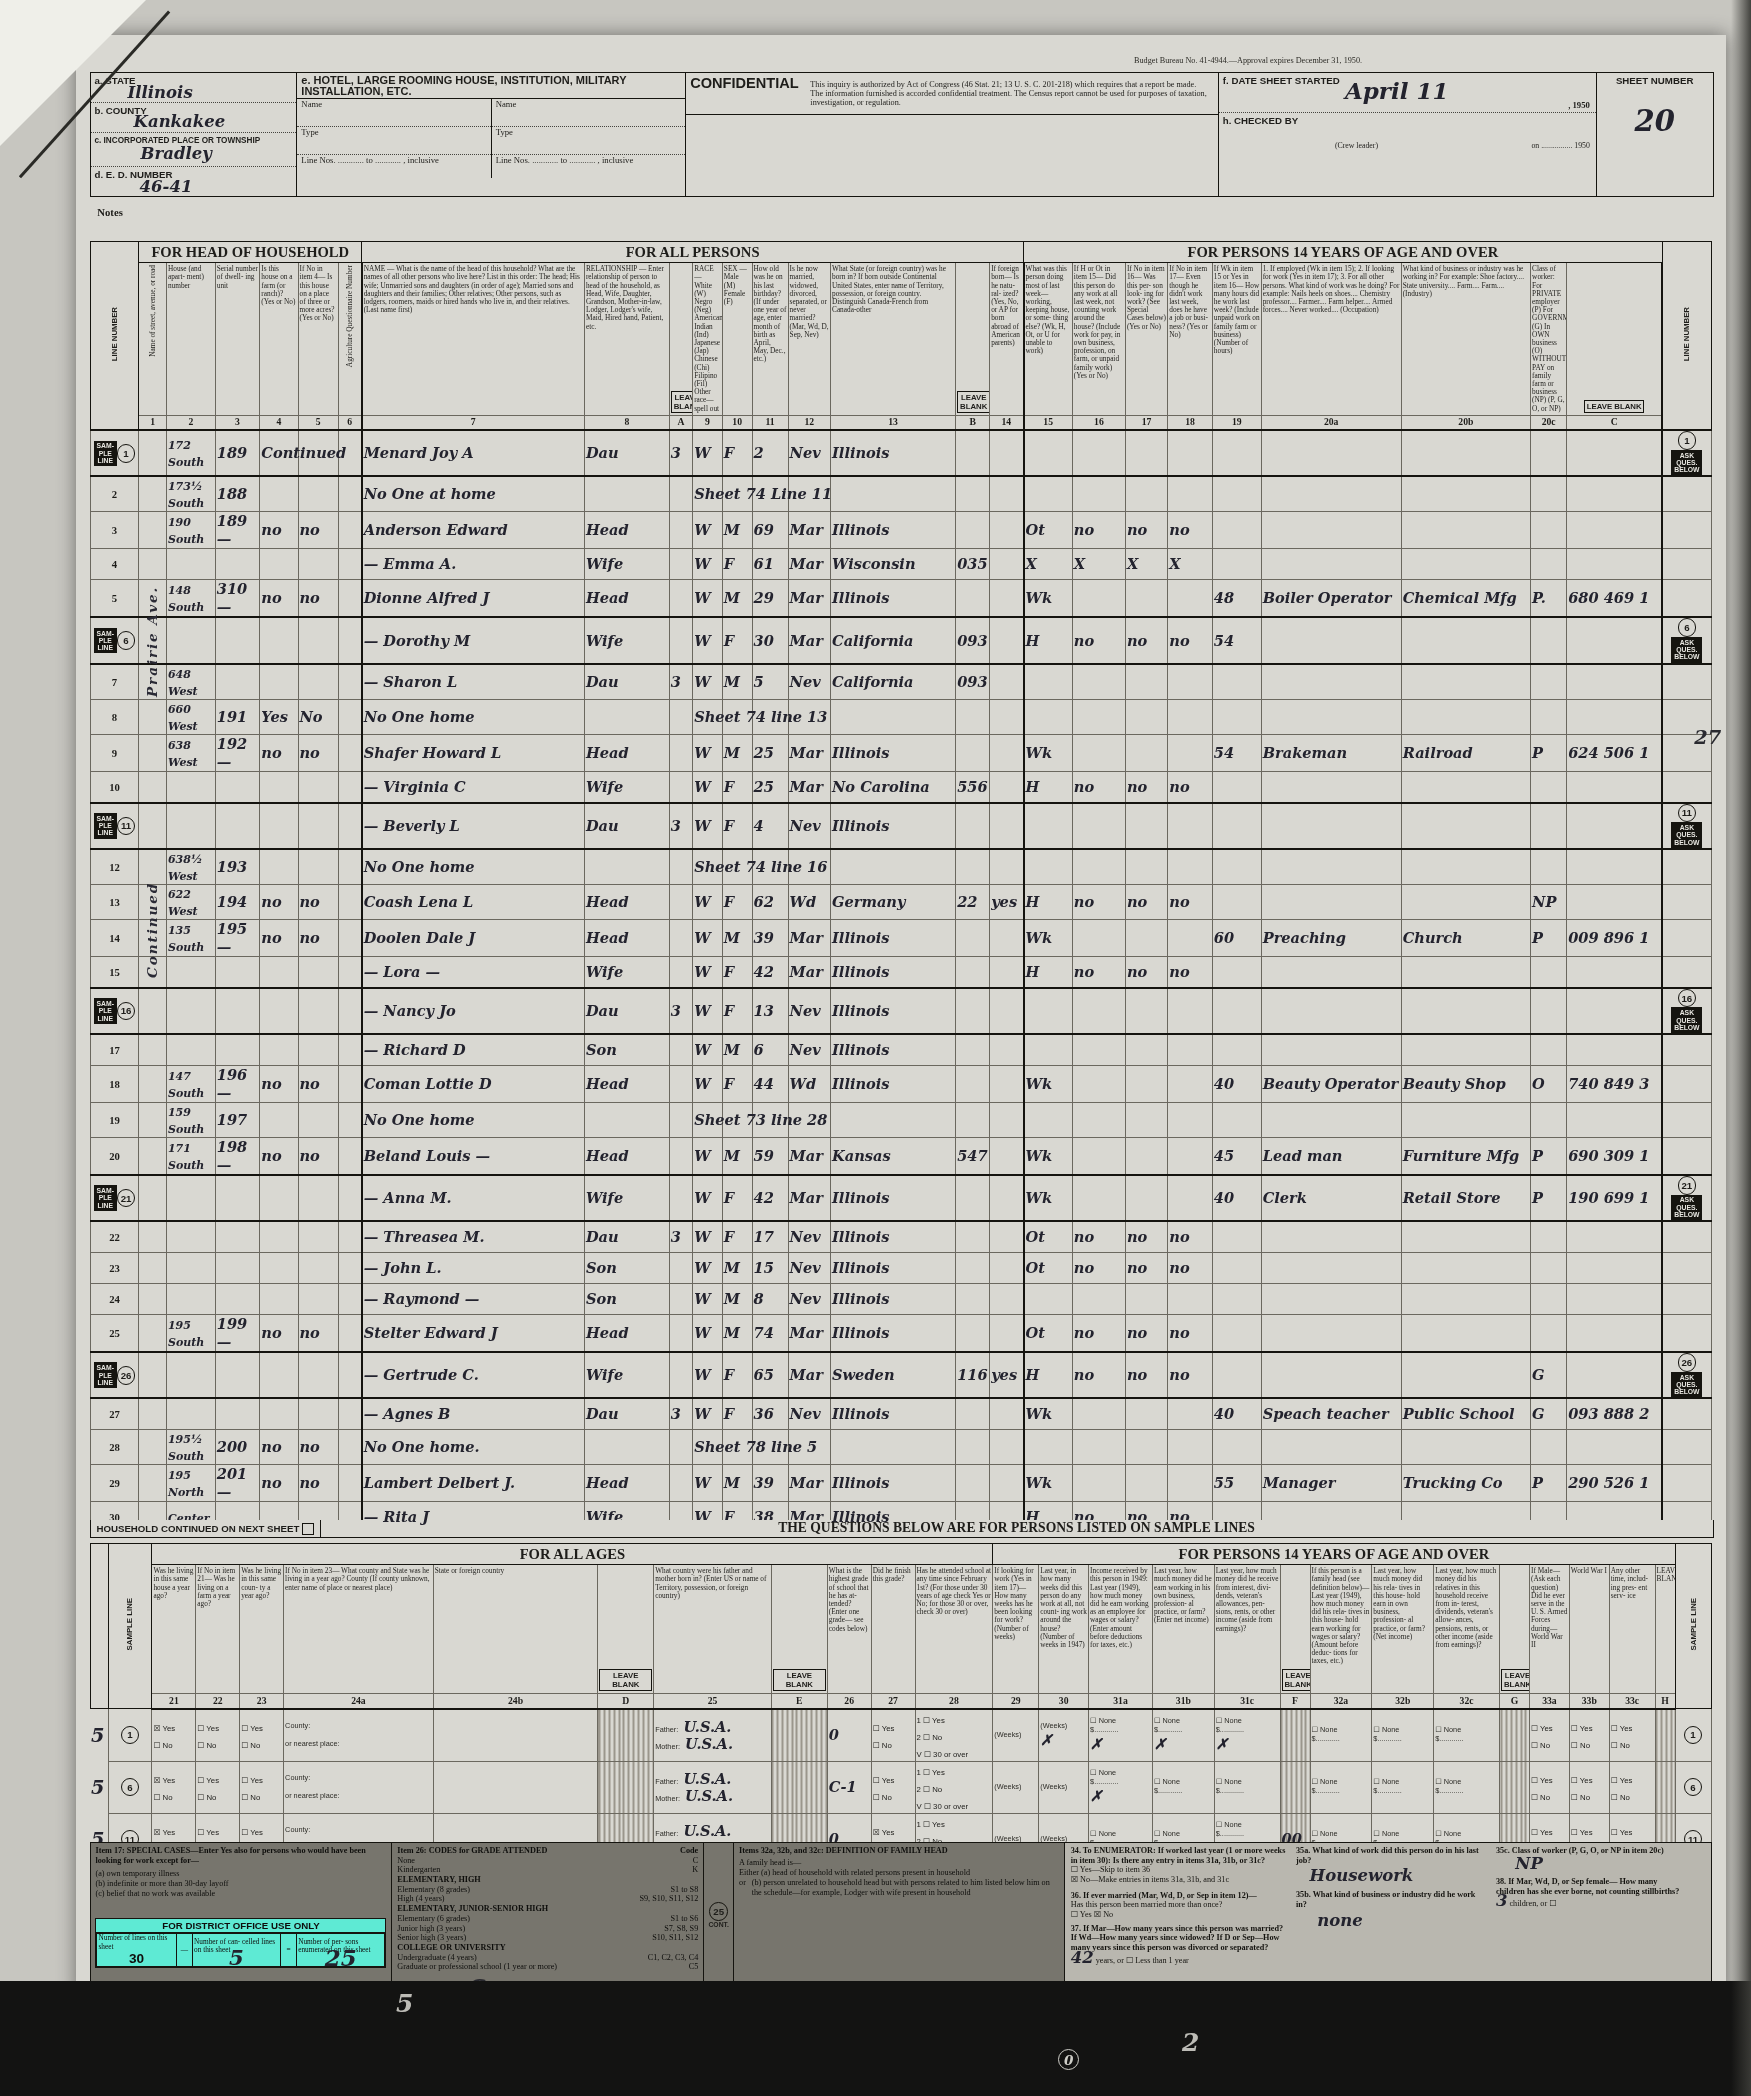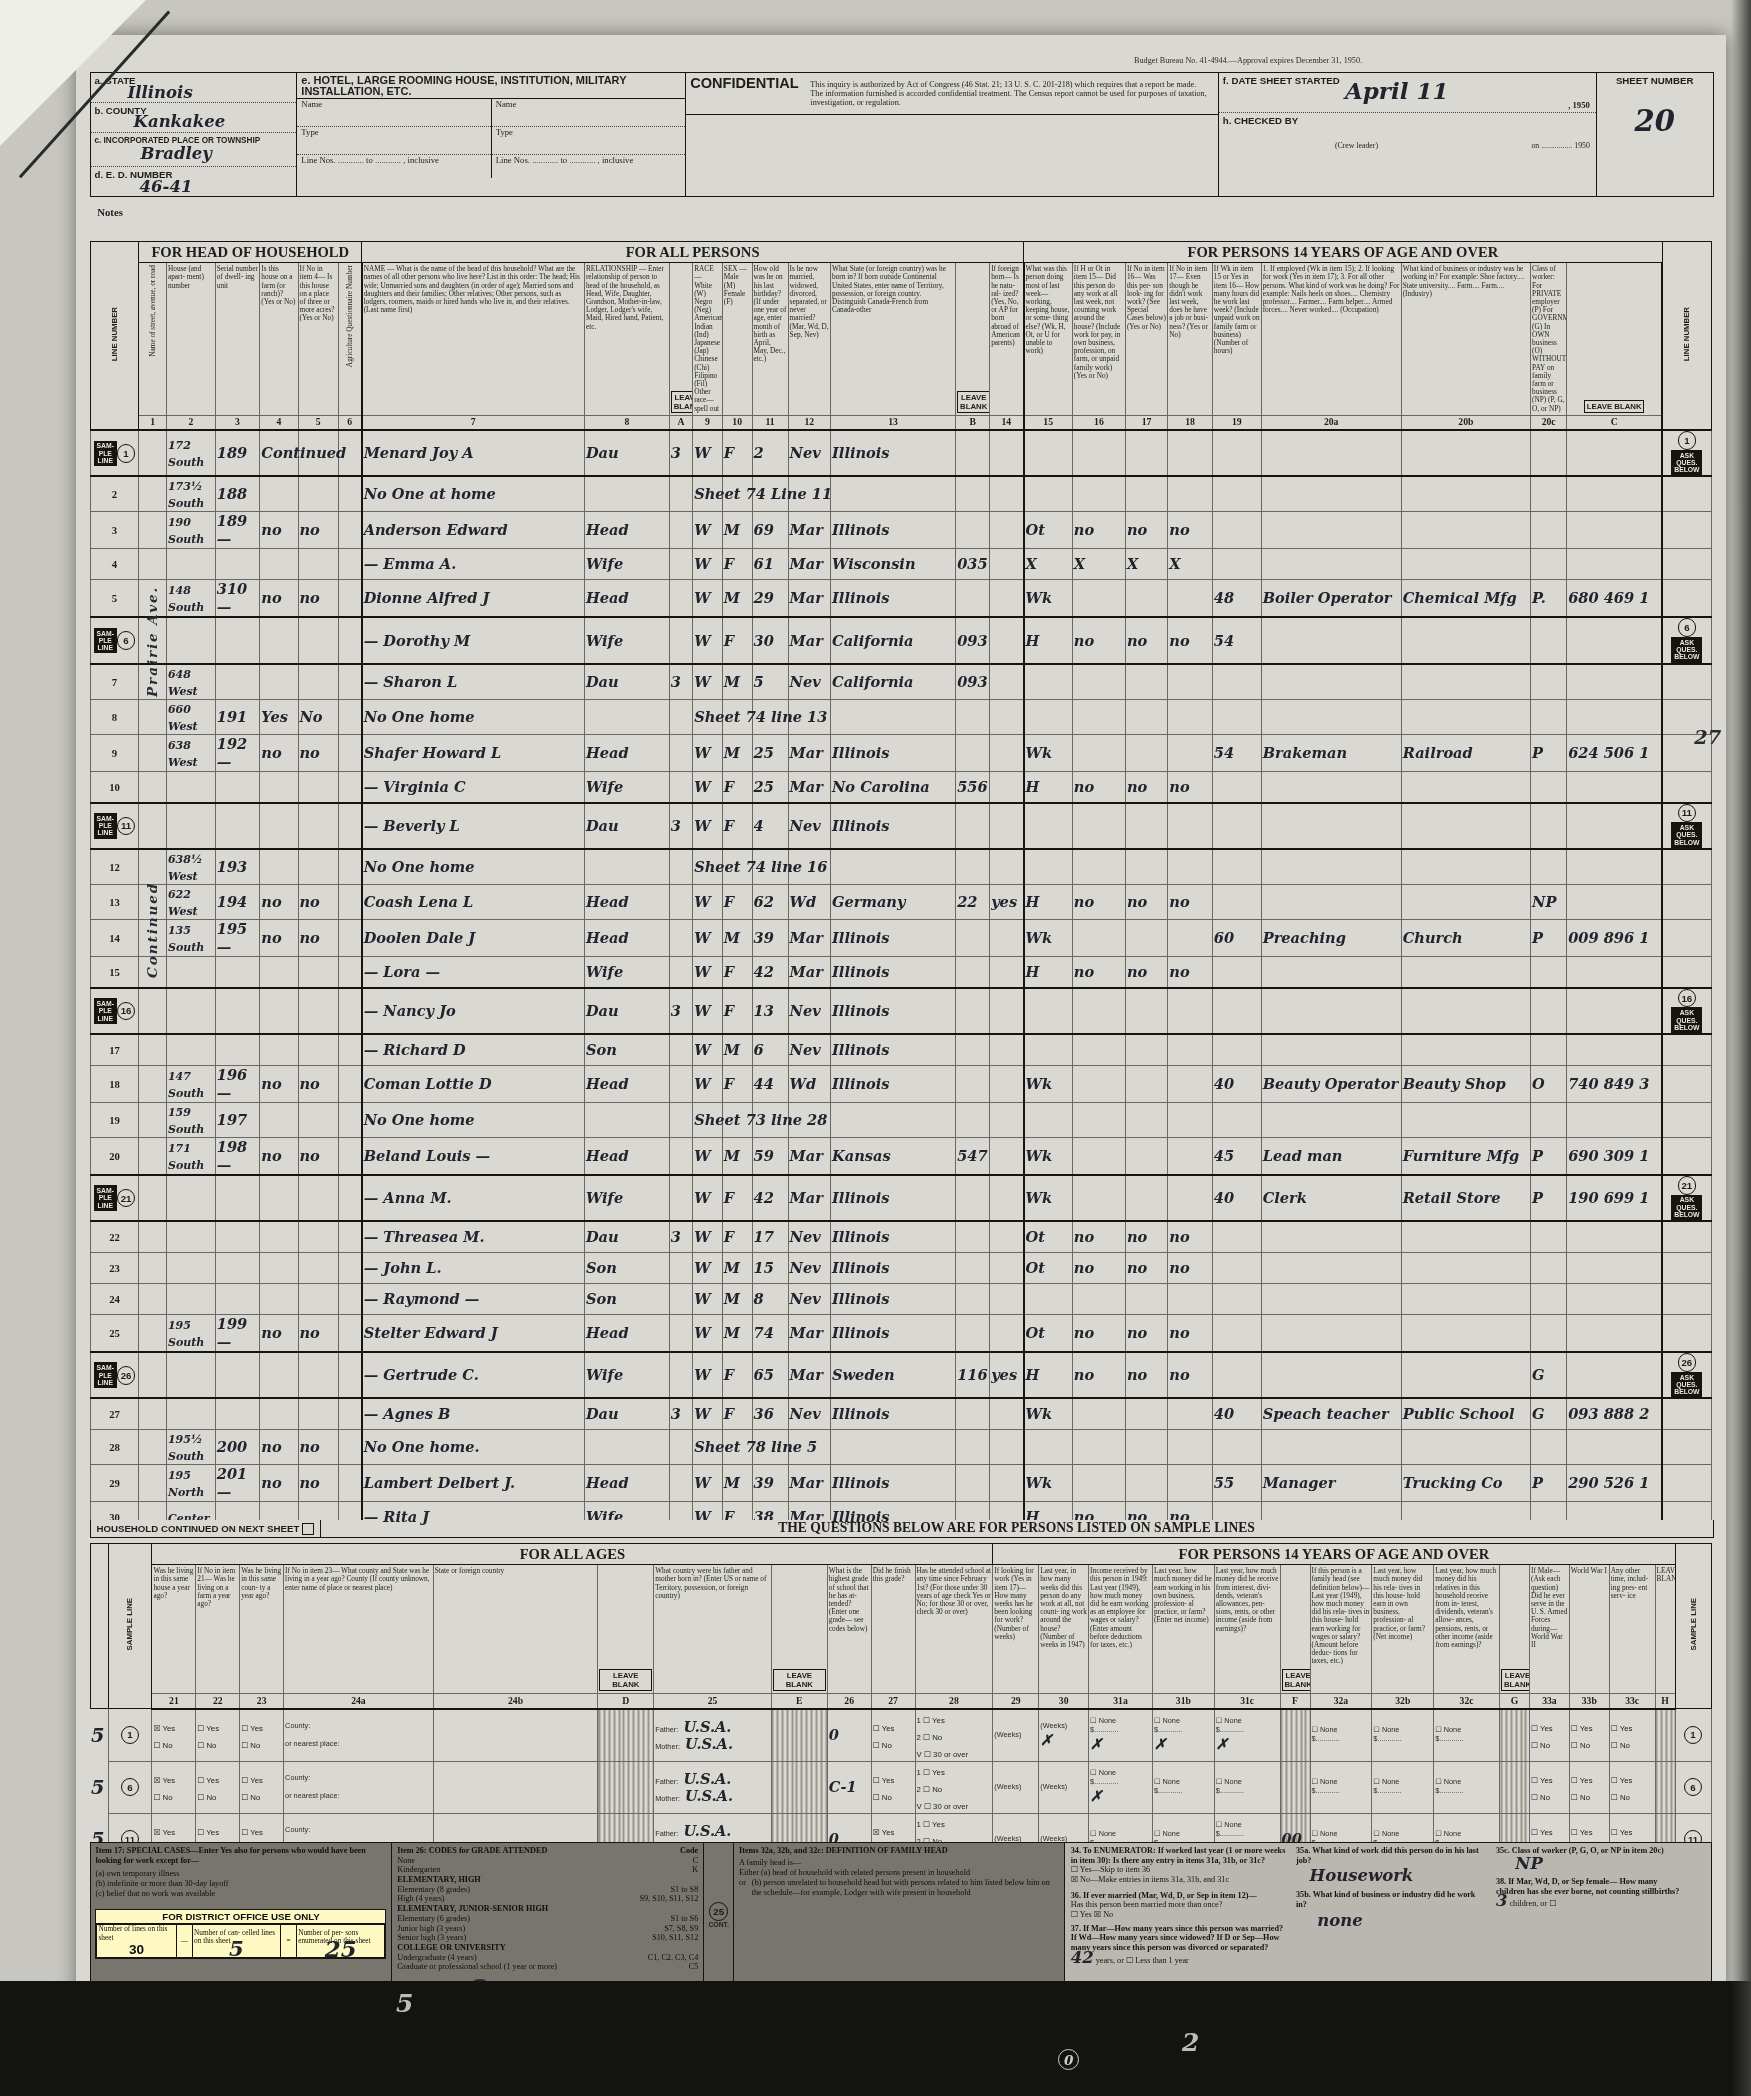--- a/index.html
+++ b/index.html
@@ -59,21 +59,21 @@
   .midbar .r{flex:1;text-align:center;font:bold 13.6px/14.6px "Liberation Serif",serif;padding:1px;}
   .boxchar{display:inline-block;width:9.7px;height:9.7px;border:1.5px solid #15140f;vertical-align:middle;}
 
   .streetlbl{position:absolute;font-family:"DejaVu Serif",serif;font-style:italic;font-weight:bold;color:#2a2a35;
              writing-mode:vertical-rl;transform:rotate(180deg);font-size:13.6px;letter-spacing:1.9px;z-index:3;}
 
   
   .foot{position:absolute;left:13.6px;top:1807px;width:1622px;height:182px;display:flex;}
   .fbox{background:#77756d;color:#0e0e0c;border:1.9px solid #15140f;font:8.2px/9.7px "Liberation Serif",serif;padding:2.9px 4.9px;}
   .fbox .t{font-weight:bold;}
-  .dofc{margin-top:11px;border:1.9px solid #15140f;background:#fef9c3;}
+  .dofc{margin-top:20px;border:1.9px solid #15140f;background:#5eead4;}
   .dofc .t{text-align:center;font:bold 9.7px "Liberation Sans",sans-serif;border-bottom:1.5px solid #15140f;padding:1px;}
   .dofc table{width:100%;background:transparent;}
   .dofc td{font:7.3px/8.2px "Liberation Serif",serif;border:1px solid #15140f;}
   .codeline{display:flex;justify-content:space-between;}
   .items34{background:#b9b7af;border:1.9px solid #15140f;border-left:none;font:8.2px/9.7px "Liberation Serif",serif;
            padding:2.9px 5.8px;display:flex;gap:9.7px;color:#14130f;}
   .items34 .qt{font-weight:bold;}
   .ansbig{font-family:"DejaVu Serif",serif;font-style:italic;font-weight:bold;font-size:16.5px;color:#23232e;}
   .scrib{position:absolute;font-family:"DejaVu Serif",serif;font-style:italic;font-weight:bold;color:#2a2a30;}
   .circ0{border:1.9px solid #cfcec8;border-radius:50%;width:19.4px;height:19.4px;display:inline-flex;align-items:center;justify-content:center;color:#cfcec8;}

